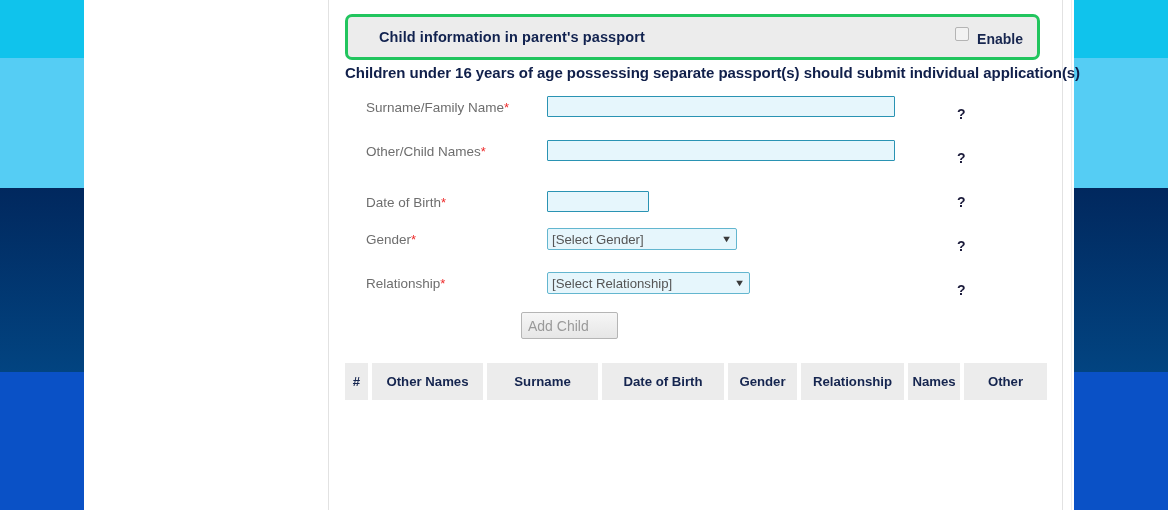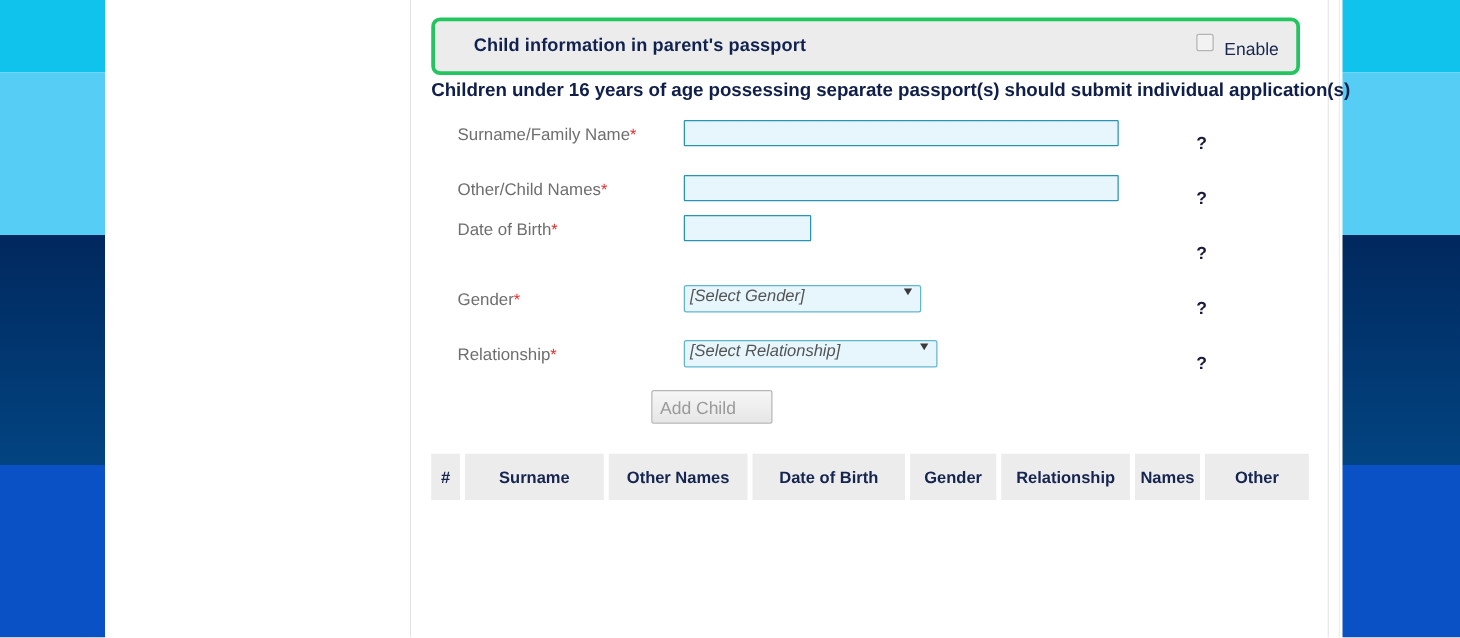--- a/index.html
+++ b/index.html
@@ -90,21 +90,21 @@
   .checkbox {
     width: 14px;
     height: 14px;
     background: #f2f2f2;
     border: 1px solid #b4b4b4;
     border-radius: 2px;
     margin-top: -6px;
   }
   .enable-label {
     font-size: 14px;
-    font-weight: normal;
+    font-weight: bold;
     color: #17264f;
     margin-top: 4px;
   }
 
   
   .notice {
     position: absolute;
     left: 16px;
     top: 64px;
     font-size: 15px;
@@ -146,26 +146,25 @@
 
   .select-box {
     position: absolute;
     left: 181px;
     top: 0;
     height: 22px;
     background: #e6f6fc;
     border: 1px solid #63b6cf;
     border-radius: 2px;
     display: flex;
-    align-items: flex-start;
+    align-items: center;
     justify-content: space-between;
     padding: 0 5px 0 4px;
     font-size: 13.2px;
     color: #555555;
-    font-style: italic;
   }
   .select-box.gender       { width: 190px; }
   .select-box.relationship { width: 203px; }
   .caret {
     font-size: 9px;
     color: #3a3a3a;
     line-height: 1;
     transform: scaleX(1.25);
   }
 
@@ -268,21 +267,21 @@
     <div class="help-q" style="top:106px;">?</div>
 
     <div class="form-row" style="top:140px;">
       <div class="row-label">
         <span>Other/Child Names</span><span class="req">*</span>
       </div>
       <div class="text-input wide"></div>
     </div>
     <div class="help-q" style="top:150px;">?</div>
 
-    <div class="form-row" style="top:172px;">
+    <div class="form-row" style="top:191px;">
       <div class="row-label">
         <span>Date of Birth</span><span class="req">*</span>
       </div>
       <div class="text-input short"></div>
     </div>
     <div class="help-q" style="top:194px;">?</div>
 
     <div class="form-row" style="top:228px;">
       <div class="row-label">
         <span>Gender</span><span class="req">*</span>
@@ -302,22 +301,22 @@
         <span>[Select Relationship]</span>
         <span class="caret">▼</span>
       </div>
     </div>
     <div class="help-q" style="top:282px;">?</div>
 
     <button class="add-btn">Add Child</button>
 
     <div class="table-head">
       <div class="th" style="width:23px;">#</div>
+      <div class="th" style="width:111px;">Other Names</div>
       <div class="th" style="width:111px;">Surname</div>
-      <div class="th" style="width:111px;">Other Names</div>
       <div class="th" style="width:122px;">Date of Birth</div>
       <div class="th" style="width:69px;">Gender</div>
       <div class="th" style="width:103px;">Relationship</div>
       <div class="th" style="width:52px;">Names</div>
       <div class="th" style="width:83px;">Other</div>
     </div>
 
     <div class="table-body"></div>
 
   </div>

